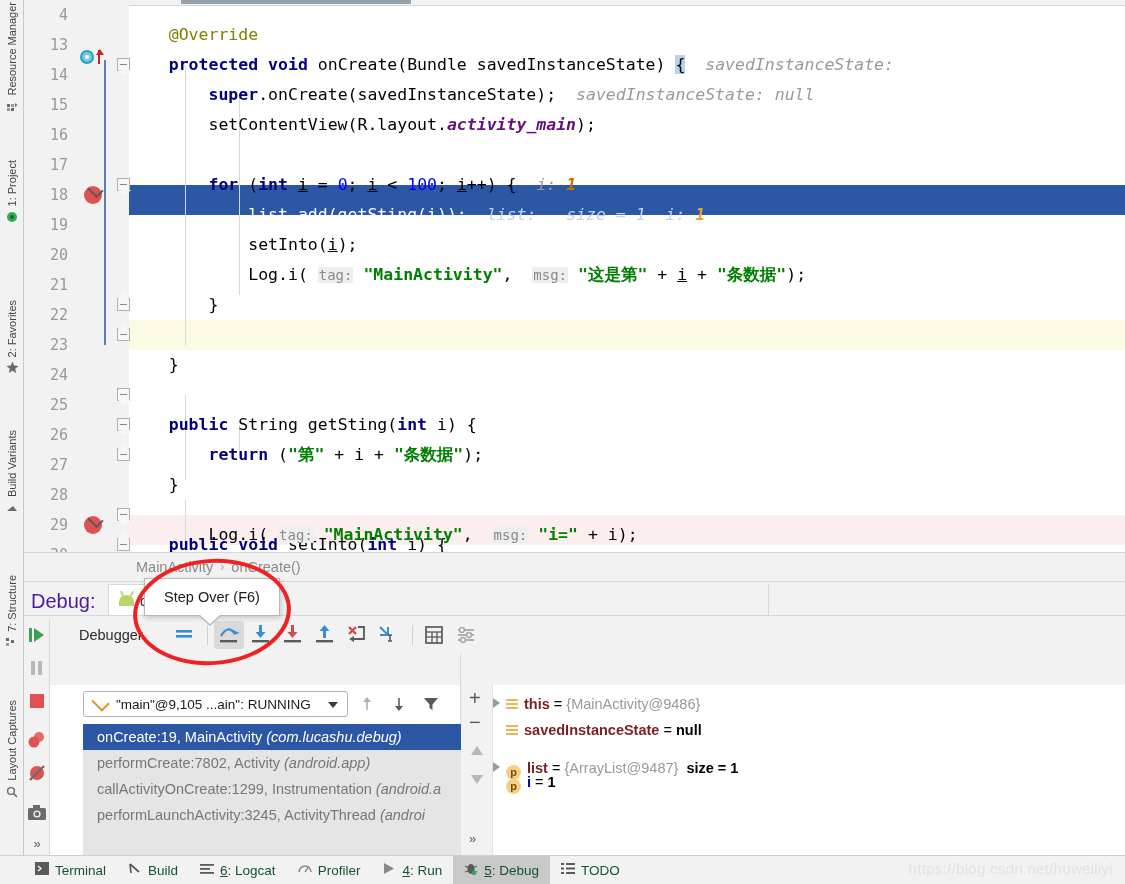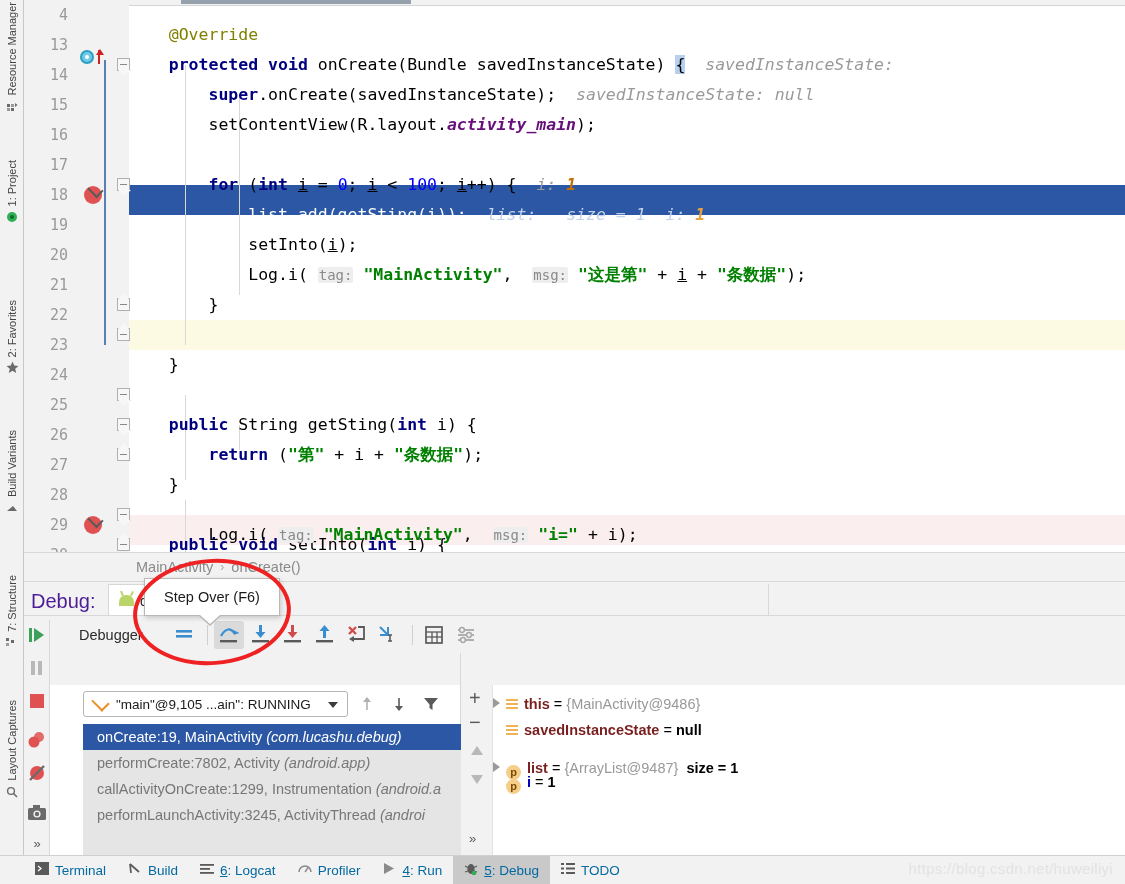--- a/index.html
+++ b/index.html
@@ -477,21 +477,21 @@
     background: #f2f2f2;
     border-top: 1px solid #d0d0d0;
     box-sizing: border-box;
     display: flex; align-items: center;
   }
   .sb-item {
     display: flex; align-items: center;
     height: 28px;
     padding: 0 11px;
     font-size: 13.5px;
-    color: #0369a1;
+    color: #14532d;
     white-space: nowrap;
   }
   .sb-item.active { background: #c9c9c9; align-items: center; }
   .sb-item u { text-decoration: underline; }
   .watermark {
     position: absolute; right: 12px; top: 4px;
     font-size: 15px;
     color: #e2e2e2;
     letter-spacing: .3px;
   }

